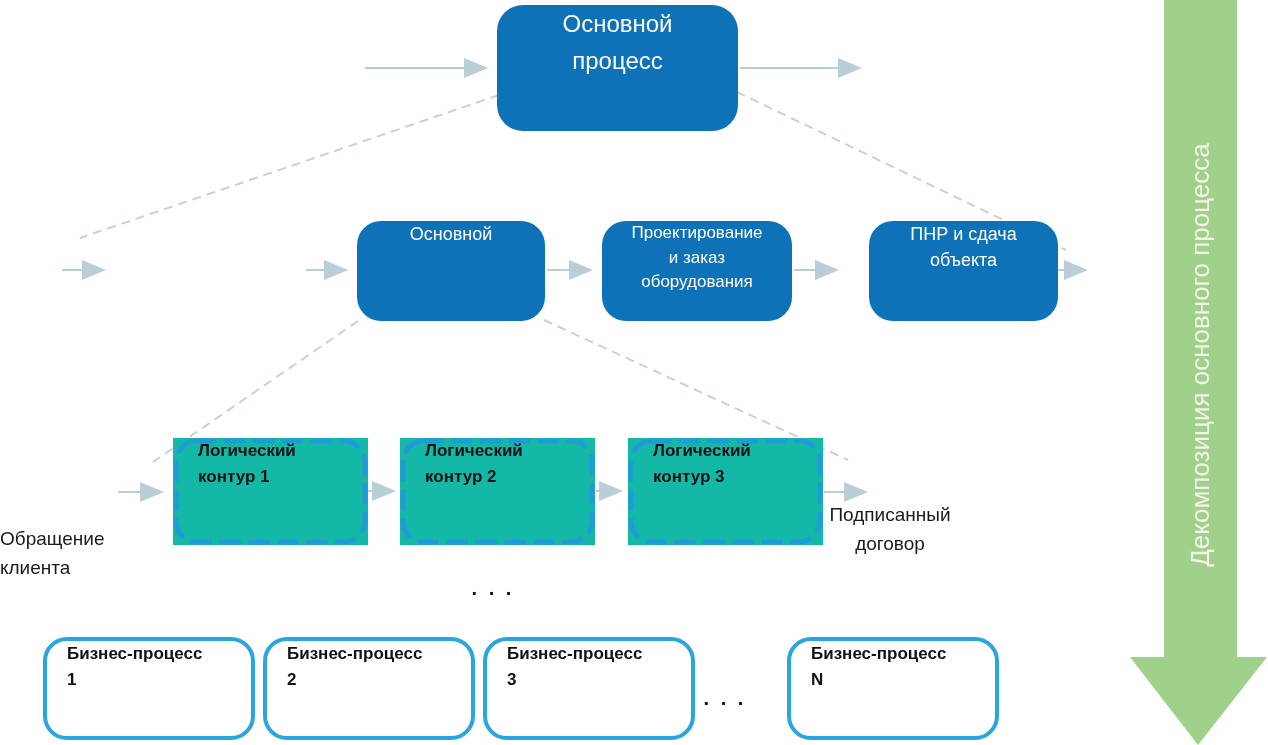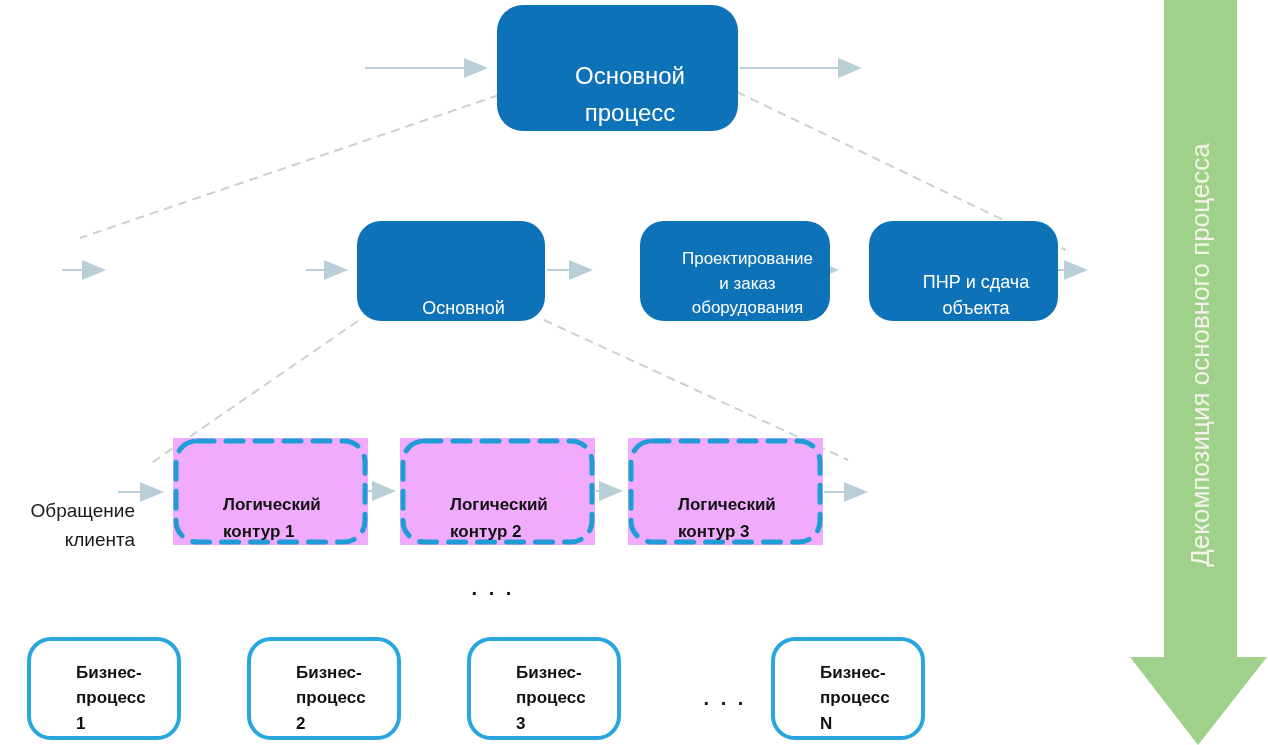--- a/index.html
+++ b/index.html
@@ -1,38 +1,38 @@
 <!DOCTYPE html>
 <html><head>
 <meta charset="utf-8">
 <style>
   html,body{margin:0;padding:0;background:#ffffff;}
   .canvas{
     position:relative;width:1268px;height:745px;background:#ffffff;overflow:hidden;
     font-family:"Liberation Sans","DejaVu Sans",sans-serif;
   }
   .canvas svg.layer{position:absolute;left:0;top:0;width:1268px;height:745px;}
-  .box{position:absolute;display:flex;align-items:flex-end;justify-content:center;box-sizing:border-box;padding-left:25px;}
+  .box{position:absolute;display:flex;align-items:flex-start;justify-content:center;box-sizing:border-box;}
   .blue{background:#0e72b9;color:#ffffff;border-radius:26px;text-align:center;}
   .pre{white-space:pre-line;}
   .main-box{left:497px;top:5px;width:241px;height:126px;font-size:24px;line-height:1.55;}
   .stage{top:221px;height:100px;border-radius:24px;font-size:18px;line-height:1.45;}
   .stage0{left:115px;width:190px;}
   .stage1{left:357px;width:188px;}
-  .stage2{left:602px;width:190px;font-size:17px;margin-left:38px;}
+  .stage2{left:602px;width:190px;font-size:17px;}
   .stage3{left:848px;width:189px;margin-left:21px;}
-  .contour{top:438px;width:195px;height:107px;background:#f0abfc;justify-content:flex-start;}
+  .contour{top:438px;width:195px;height:107px;background:#14b8a6;justify-content:flex-start;}
   .contour .dash-border{position:absolute;left:0;top:0;width:195px;height:107px;}
   .contour .lbl{position:relative;padding-left:25px;font-weight:bold;color:#111111;font-size:17px;line-height:1.55;}
   .contour0{left:173px;}  .contour1{left:400px;}  .contour2{left:628px;}
-  .bp{top:637px;width:154px;height:103px;background:#ffffff;border:4px solid #2aa6de;border-radius:24px;
-      justify-content:flex-start;}
+  .bp{top:637px;width:212px;height:103px;background:#ffffff;border:4px solid #2aa6de;border-radius:24px;
+      justify-content:flex-start;margin-left:16px;}
   .bp .lbl{padding-left:20px;font-weight:bold;color:#111111;font-size:17px;line-height:1.5;}
   .bp0{left:27px;} .bp1{left:247px;} .bp2{left:467px;} .bp3{left:771px;}
-  .side-label{position:absolute;left:0;top:496px;width:135px;text-align:right;color:#1a1a1a;
+  .side-label{position:absolute;left:0;top:524px;width:135px;text-align:left;color:#1a1a1a;
       font-size:19px;line-height:1.55;}
   .out-label{position:absolute;left:818px;top:500px;width:144px;text-align:center;color:#1a1a1a;
       font-size:19px;line-height:1.55;}
   .dots{position:absolute;color:#111111;font-weight:bold;font-size:20px;letter-spacing:3px;}
   .dots-mid{left:458px;top:577px;width:70px;text-align:center;}
   .dots-bottom{left:690px;top:687px;width:70px;text-align:center;}
   .rotated-label{
     position:absolute;left:930px;top:318px;width:540px;height:74px;
     transform:rotate(-90deg);text-align:center;line-height:74px;
     color:#f5f2e9;font-size:26px;white-space:nowrap;
@@ -109,20 +109,22 @@
   <div class="box contour contour2">
     <svg class="dash-border" viewBox="0 0 195 107">
       <rect x="3" y="3" width="189" height="101" rx="21" fill="none" stroke="#1f9cd7" stroke-width="5" stroke-dasharray="17 12" stroke-linecap="round"></rect>
     </svg>
     <span class="lbl pre">Логический
 контур 3</span>
   </div>
 
   <div class="side-label pre">Обращение
 клиента</div>
+  <div class="out-label pre">Подписанный
+договор</div>
 
   <div class="dots dots-mid">. . .</div>
   <div class="dots dots-bottom">. . .</div>
 
   <div class="box bp bp0">
     <span class="lbl pre">Бизнес-процесс
 1</span>
   </div>
   <div class="box bp bp1">
     <span class="lbl pre">Бизнес-процесс

